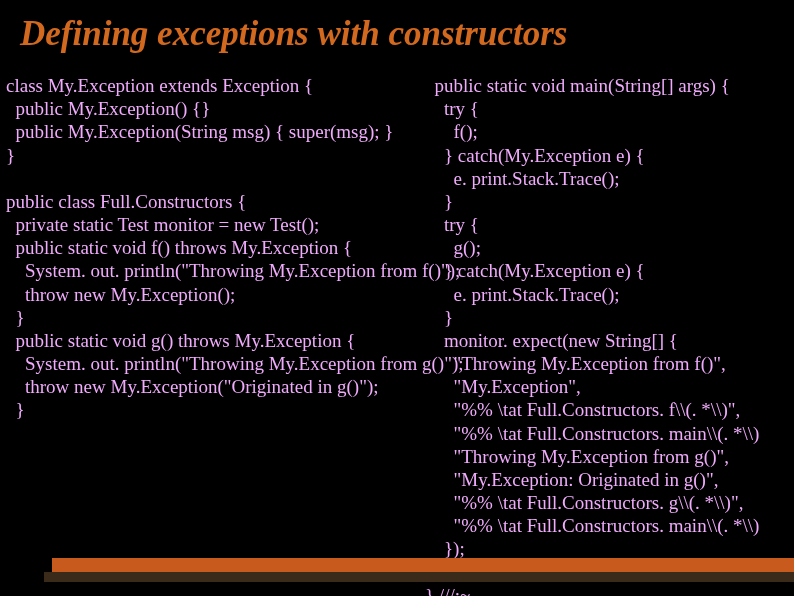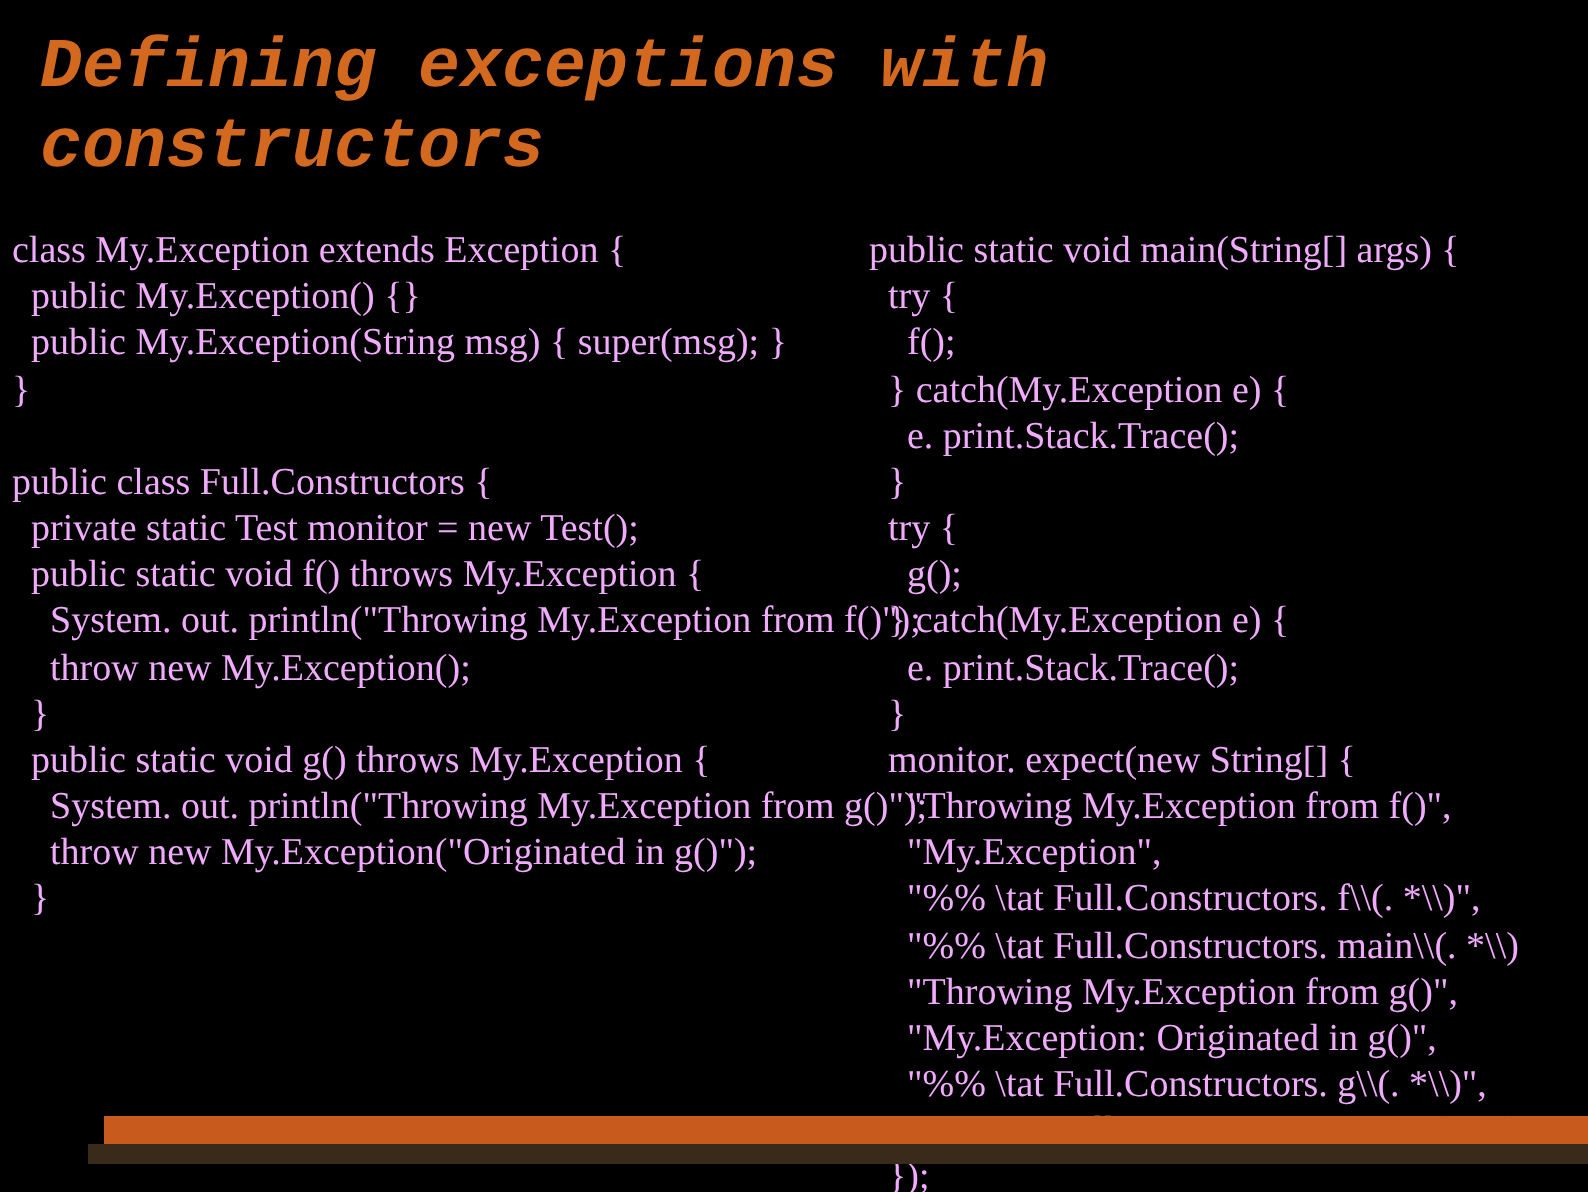--- a/index.html
+++ b/index.html
@@ -14,21 +14,21 @@
   .slide {
     width: 794px;
     height: 596px;
     position: relative;
   }
   .title {
     color: #d2691e;
     font-weight: bold;
     font-style: italic;
     font-size: 35px;
-    font-family: Liberation Mono, monospace;
+    font-family: Liberation Serif, serif;
     padding: 14px 20px 0 20px;
     letter-spacing: 0px;
   }
   .content {
     display: flex;
     padding: 20px 0 0 0;
   }
   .col-left {
     width: 425px;
     padding-left: 6px;

